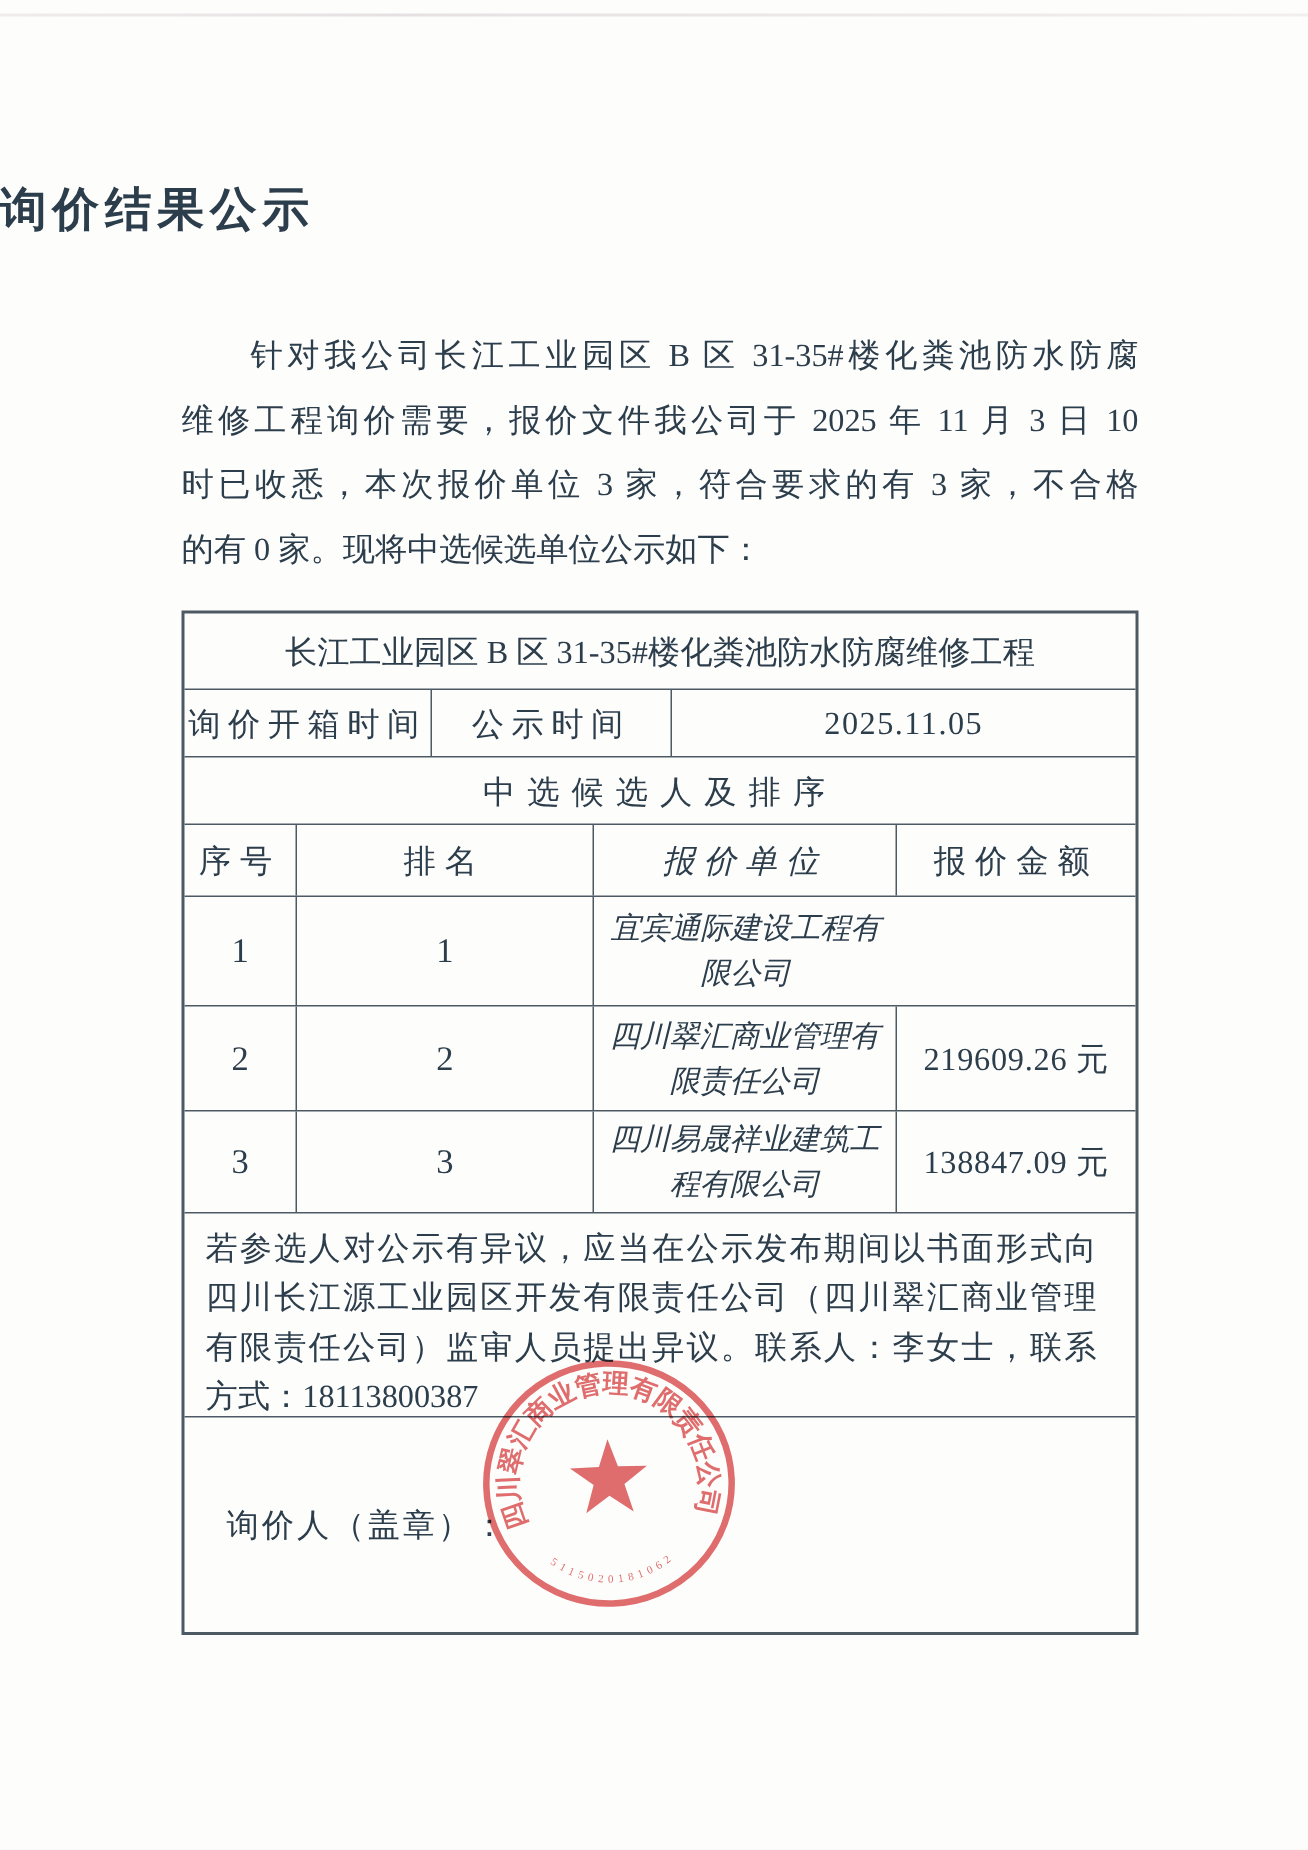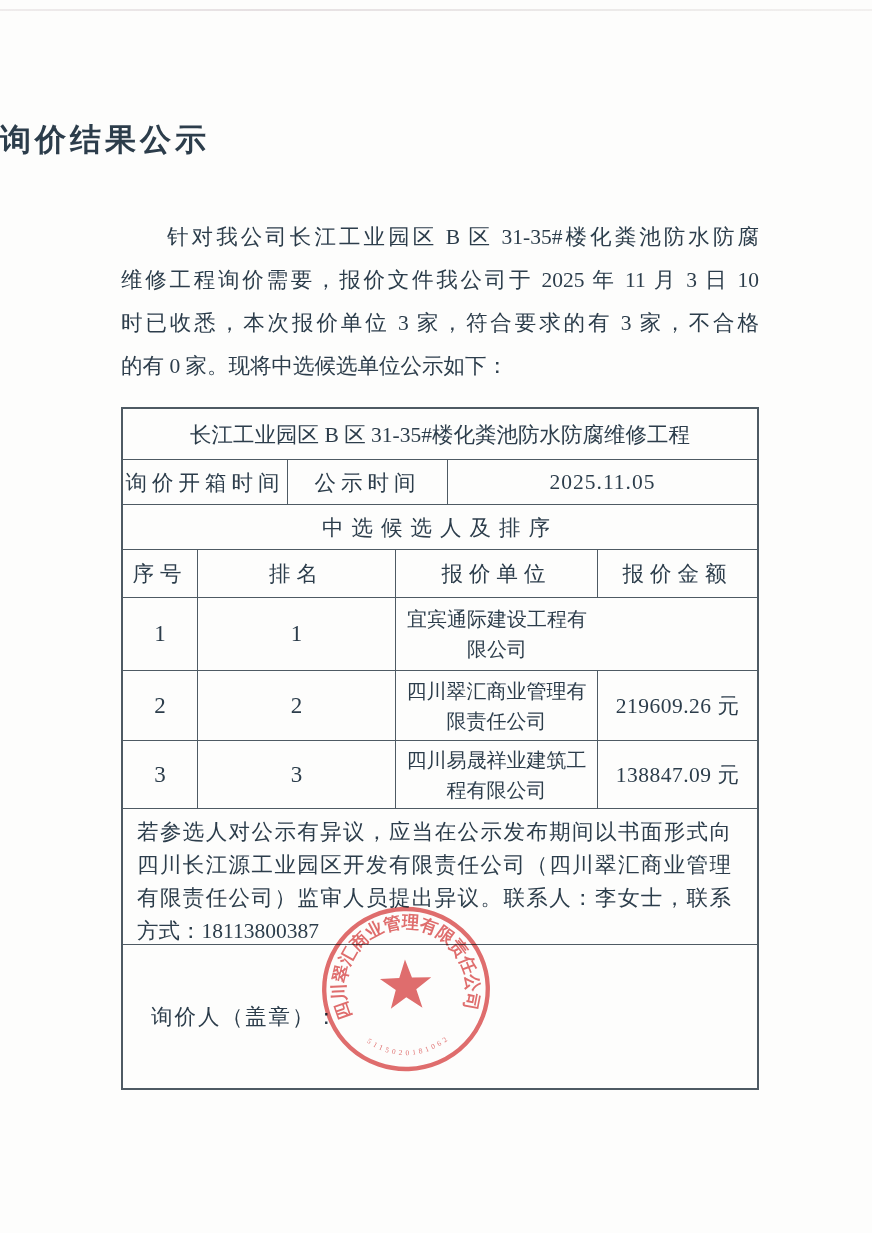--- a/index.html
+++ b/index.html
@@ -28,21 +28,21 @@
     text-align:center; font-size:21.5px; }
   .tcell:last-child { border-right:none; }
   .r1 { height:51px; } .r2 { height:45px; } .r3 { height:45px; } .r4 { height:48px; }
   .r5 { height:73px; } .r6 { height:70px; } .r7 { height:68px; }
   .r8 { height:136px; } .r9 { height:143px; }
   .c-label { letter-spacing:5px; }
   .c-head { letter-spacing:6px; }
   .c-date { letter-spacing:1px; }
   .section-title { letter-spacing:8px; }
   .w-open { width:165px; } .w-open-val { width:144px; } .w-pub { width:160px; }
-  .w-no { width:75px; } .w-rank { width:198px; } .w-comp { width:202px; }
+  .w-no { width:75px; } .w-rank { width:198px; } .w-comp { width:202px;font-style:italic; }
   .num-cell { font-size:23px; }
   .company-cell { font-size:20px; line-height:30px; padding:4px 6px; }
   .amount-cell { letter-spacing:0.5px; }
   .note-cell { display:block; padding:7px 26px 0 14px; font-size:21.5px; text-align:left; }
   .note-cell .nline { height:33px; line-height:33px; white-space:nowrap;
     text-align:justify; text-align-last:justify; overflow:hidden; }
   .note-cell .nline.last { text-align-last:left; }
   .signer-cell { justify-content:flex-start; padding-left:28px; letter-spacing:2px; }
 
   .stamp { position:absolute; left:312px; top:902px; width:188px; height:174px;

